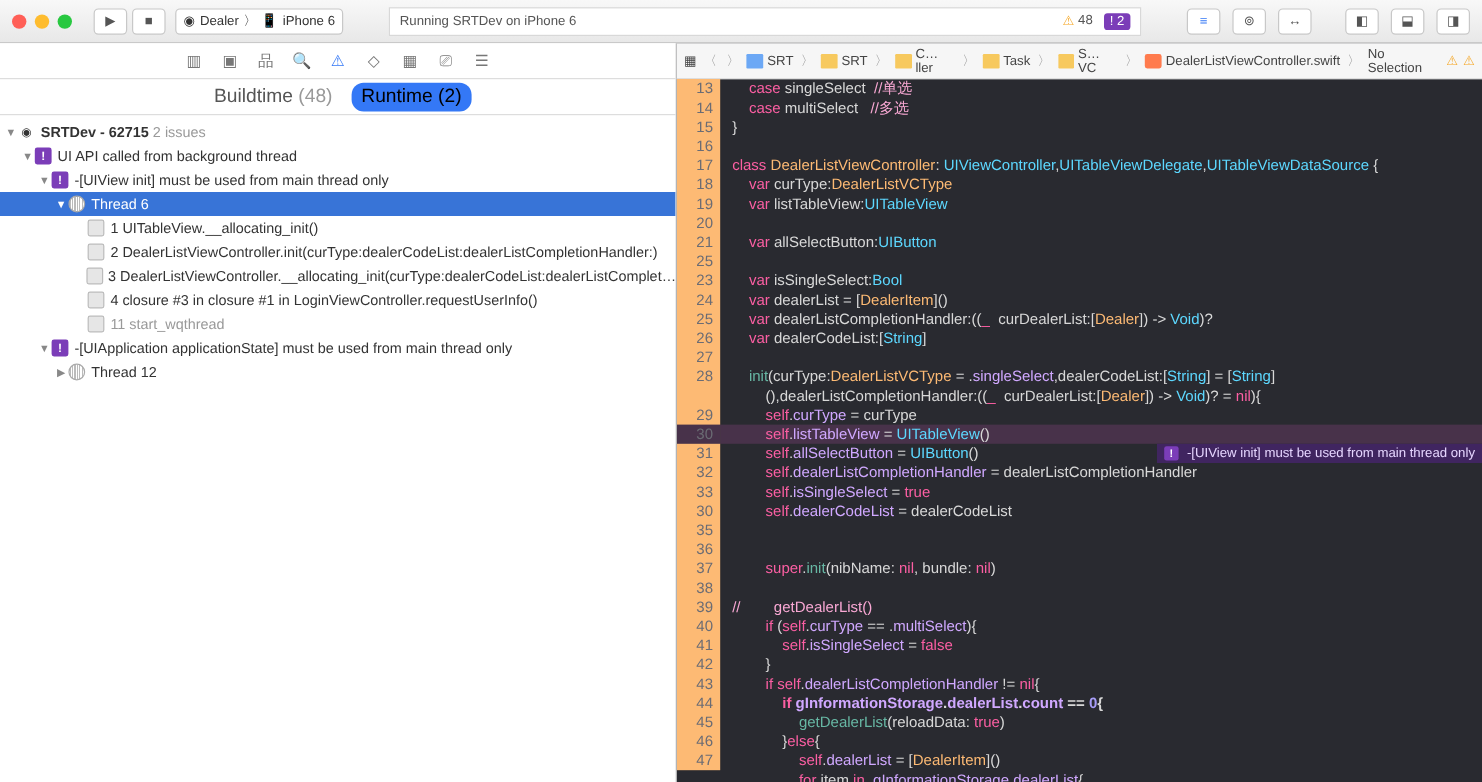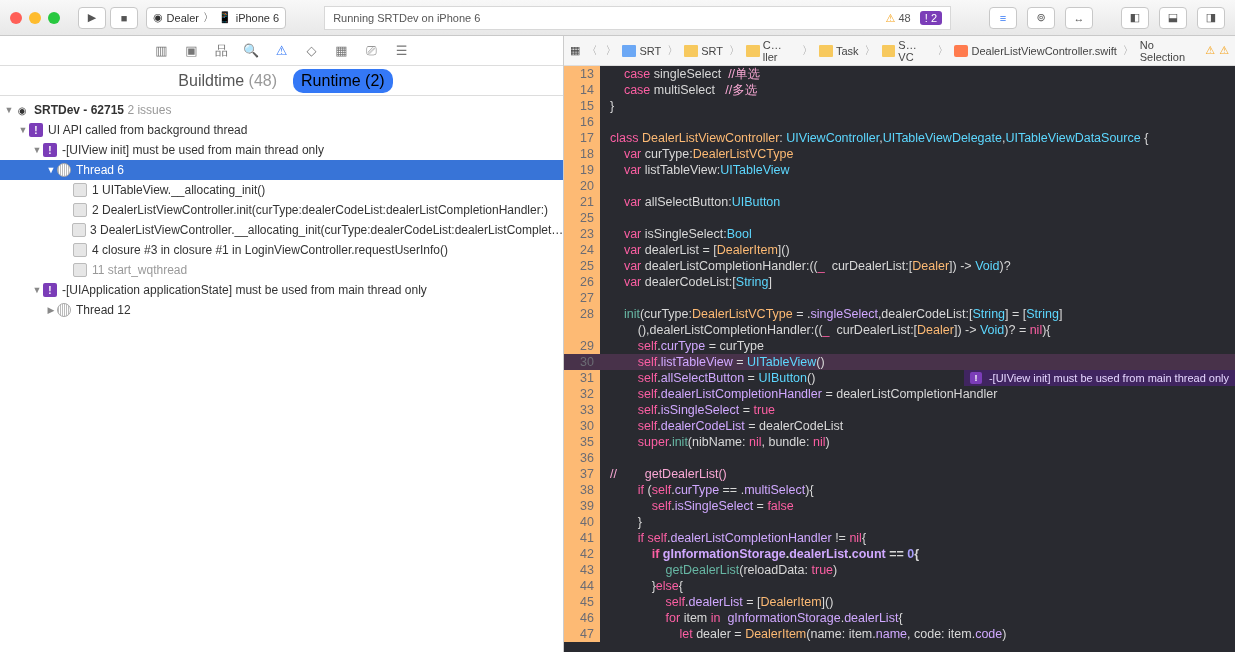--- a/index.html
+++ b/index.html
@@ -278,21 +278,21 @@
           <div class="cline" style="position: relative;">    <span class="kw">var</span> dealerCodeList:[<span class="type">String</span>]</div>
           <div class="cline" style="position: relative;"></div>
           <div class="cline" style="position: relative;">    <span class="fn">init</span>(curType:<span class="typeu">DealerListVCType</span> = .<span class="prop">singleSelect</span>,dealerCodeList:[<span class="type">String</span>] = [<span class="type">String</span>]</div>
           <div class="cline" style="position: relative;">        (),dealerListCompletionHandler:((<span class="kw">_</span>  curDealerList:[<span class="typeu">Dealer</span>]) -&gt; <span class="type">Void</span>)? = <span class="bool">nil</span>){</div>
           <div class="cline" style="position: relative;">        <span class="selfk">self</span>.<span class="prop">curType</span> = curType</div>
           <div class="cline hl" style="position: relative;">        <span class="selfk">self</span>.<span class="prop">listTableView</span> = <span class="type">UITableView</span>()<div class="issue-flag"><span class="purple-sq" style="width:12px;height:12px;font-size:9px">!</span> -[UIView init] must be used from main thread only</div></div>
           <div class="cline" style="position: relative;">        <span class="selfk">self</span>.<span class="prop">allSelectButton</span> = <span class="type">UIButton</span>()</div>
           <div class="cline" style="position: relative;">        <span class="selfk">self</span>.<span class="prop">dealerListCompletionHandler</span> = dealerListCompletionHandler</div>
           <div class="cline" style="position: relative;">        <span class="selfk">self</span>.<span class="prop">isSingleSelect</span> = <span class="bool">true</span></div>
           <div class="cline" style="position: relative;">        <span class="selfk">self</span>.<span class="prop">dealerCodeList</span> = dealerCodeList</div>
-          <div class="cline" style="position: relative;">        <span class="kw">super</span>.<span class="fn">init</span>(nibName: <span class="bool">nil</span>, bundle: <span class="bool">nil</span>)</div>
+          <div class="cline" style="position: relative; margin-top: 32px;">        <span class="kw">super</span>.<span class="fn">init</span>(nibName: <span class="bool">nil</span>, bundle: <span class="bool">nil</span>)</div>
           <div class="cline" style="position: relative;"></div>
           <div class="cline" style="position: relative;"><span class="cmt">//        getDealerList()</span></div>
           <div class="cline" style="position: relative;">        <span class="kw">if</span> (<span class="selfk">self</span>.<span class="prop">curType</span> == .<span class="prop">multiSelect</span>){</div>
           <div class="cline" style="position: relative;">            <span class="selfk">self</span>.<span class="prop">isSingleSelect</span> = <span class="bool">false</span></div>
           <div class="cline" style="position: relative;">        }</div>
           <div class="cline" style="position: relative;">        <span class="kw">if</span> <span class="selfk">self</span>.<span class="prop">dealerListCompletionHandler</span> != <span class="bool">nil</span>{</div>
           <div class="cline" style="position: relative; font-weight: bold;">            <span class="kw">if</span> <span class="prop">gInformationStorage</span>.<span class="prop">dealerList</span>.<span class="prop">count</span> == <span class="num">0</span>{</div>
           <div class="cline" style="position: relative;">                <span class="fn">getDealerList</span>(reloadData: <span class="bool">true</span>)</div>
           <div class="cline" style="position: relative;">            }<span class="kw">else</span>{</div>
           <div class="cline" style="position: relative;">                <span class="selfk">self</span>.<span class="prop">dealerList</span> = [<span class="typeu">DealerItem</span>]()</div>

